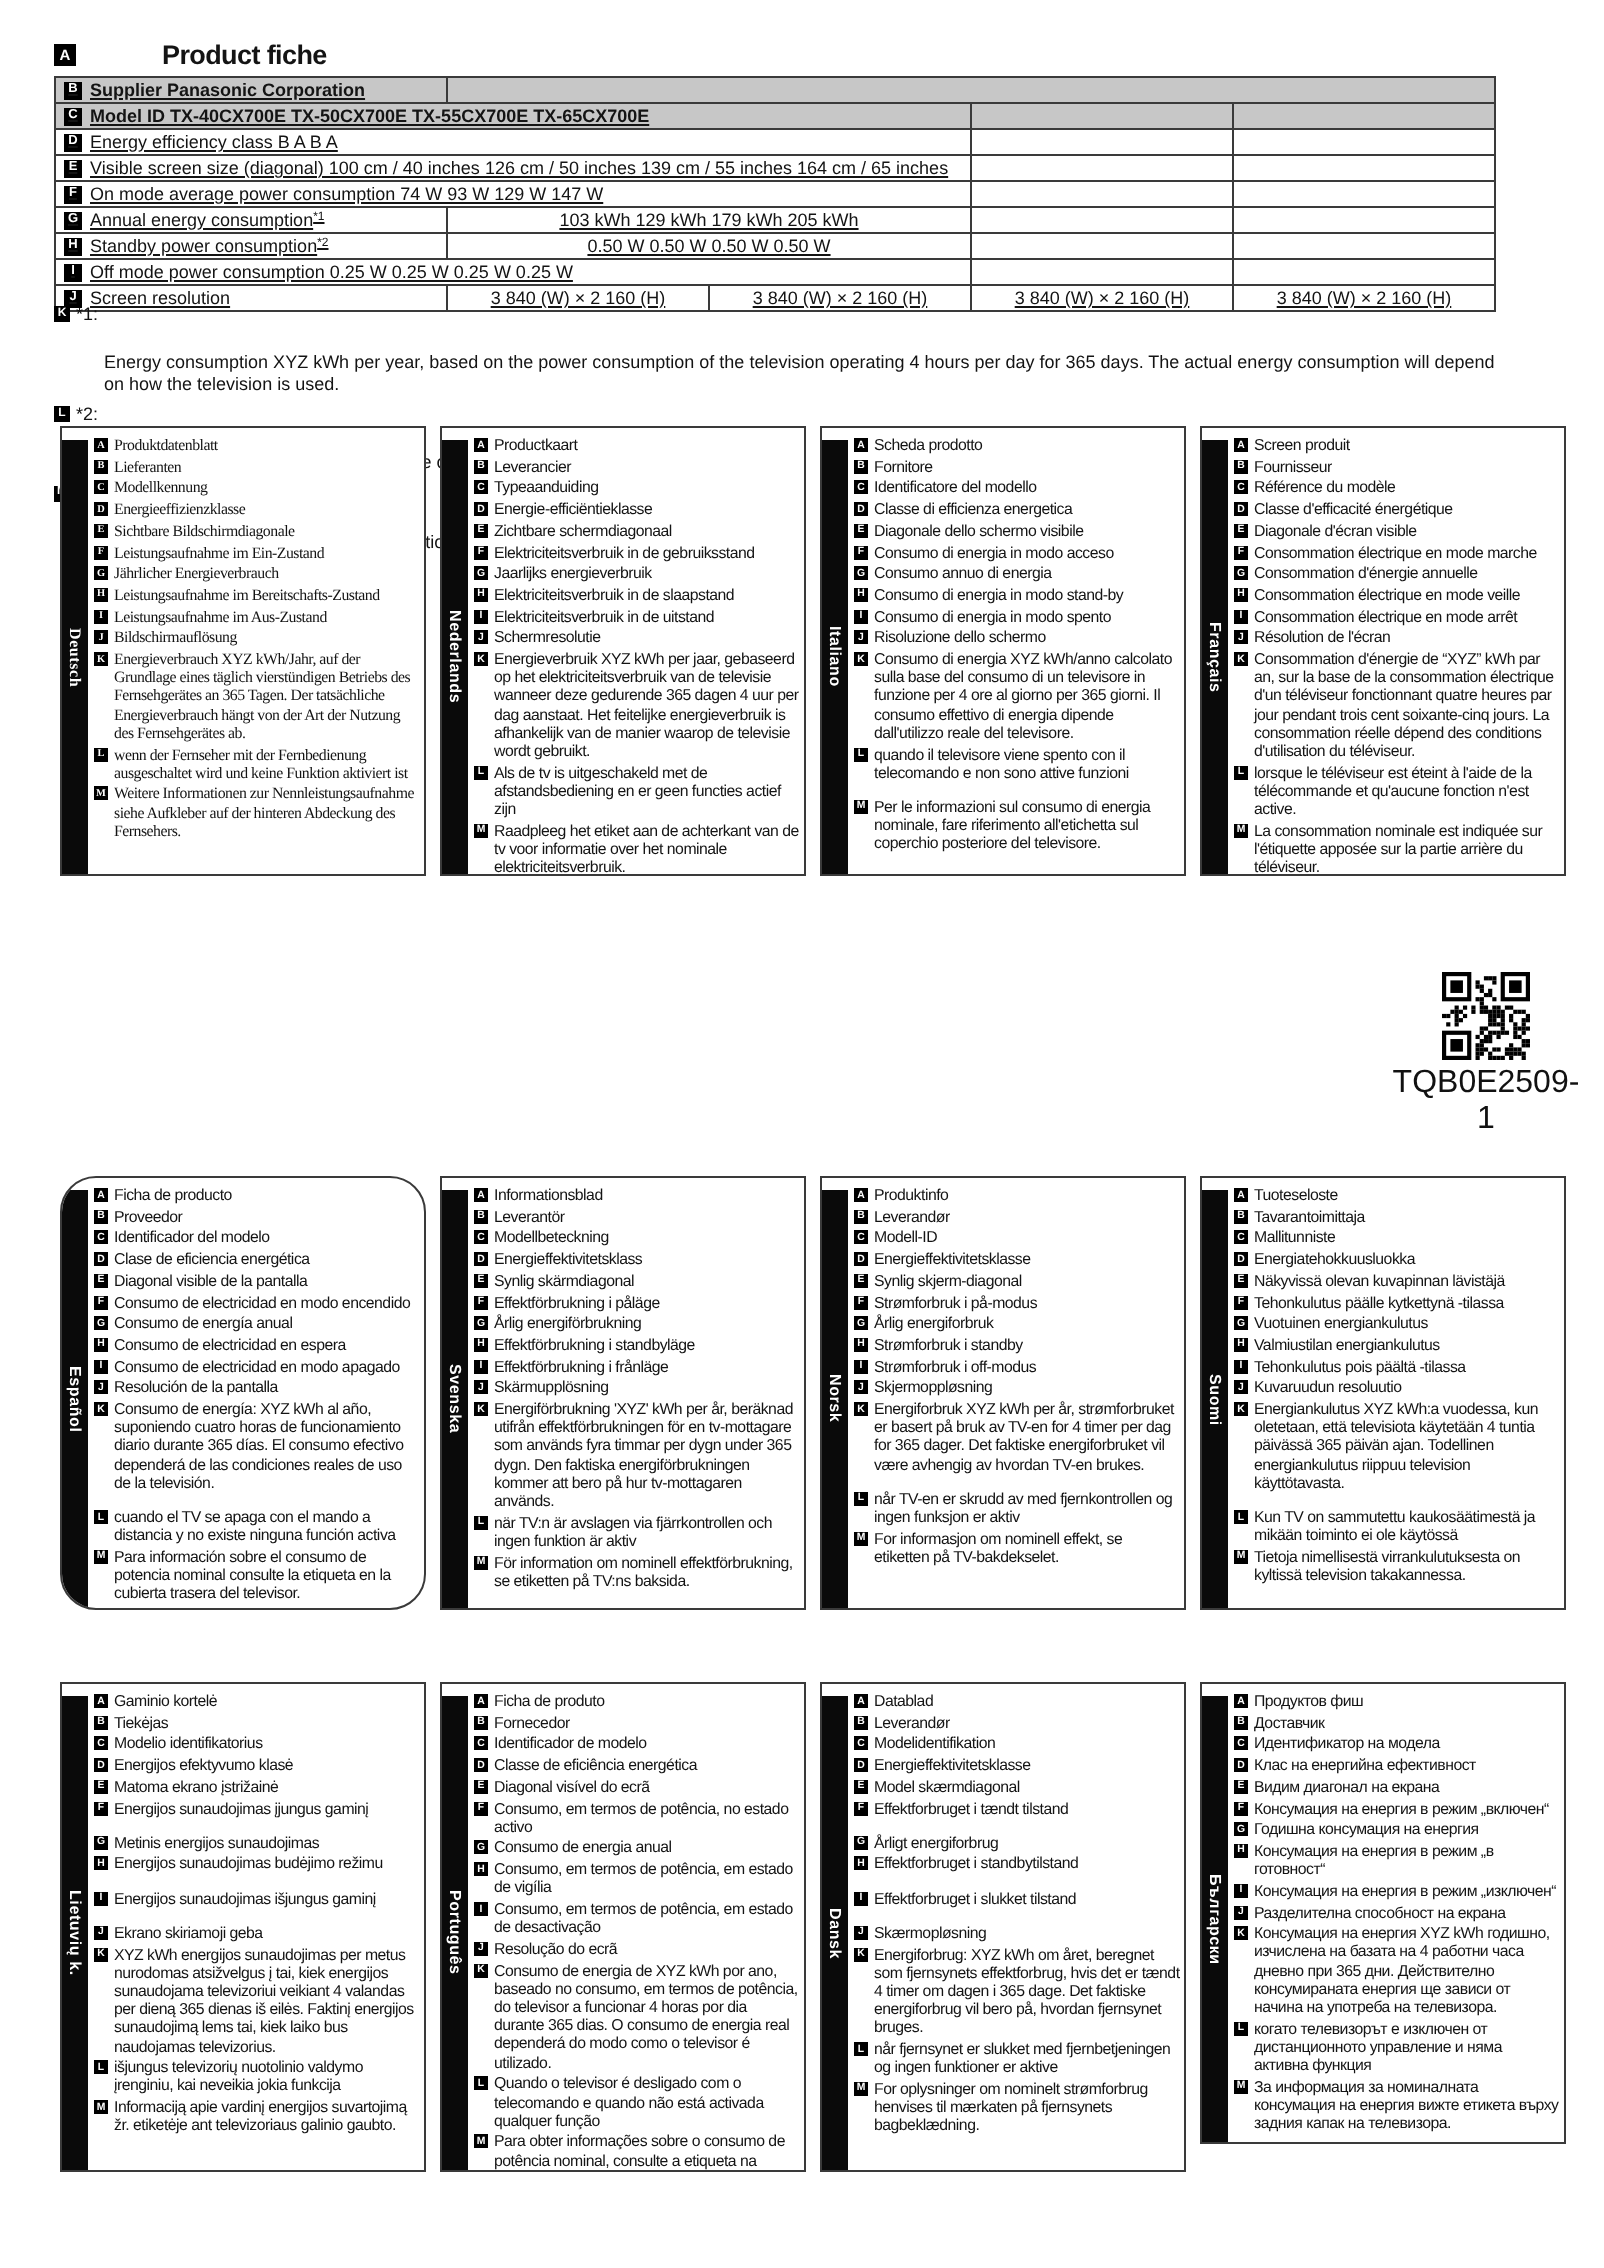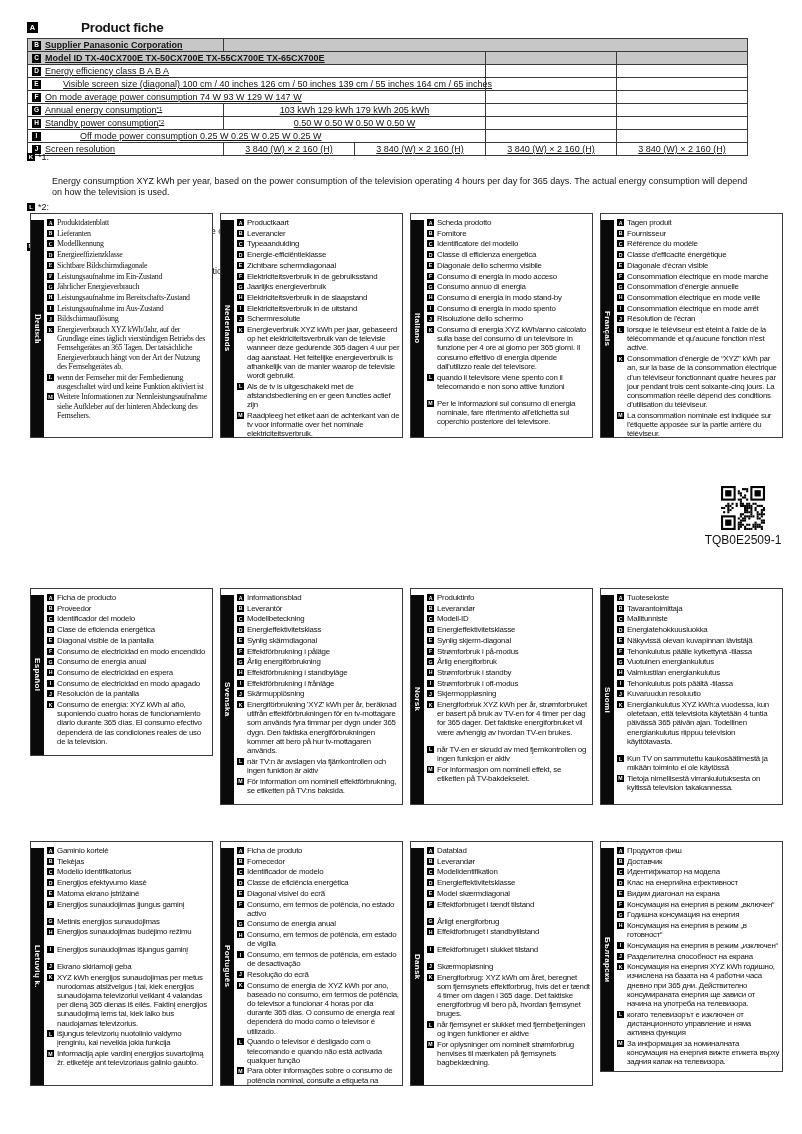--- a/index.html
+++ b/index.html
@@ -38,21 +38,21 @@
   .tabtxt{writing-mode:vertical-rl;color:#fff;font-size:8px;font-weight:bold;
           letter-spacing:0.3px;white-space:nowrap;}
   .bcontent{position:absolute;left:16px;top:4px;right:2px;bottom:2px;}
   .item{display:flex;align-items:flex-start;margin-bottom:1.5px;}
   .item.gap{margin-top:8px;}
   .item .ltr{width:7px;height:7px;font-size:5.2px;margin-right:3px;margin-top:1px;}
   .item .txt{font-size:7.9px;line-height:9.2px;letter-spacing:-0.25px;}
   
   .qrwrap{position:absolute;left:693px;top:486px;width:100px;text-align:center;}
   .qrwrap svg{display:block;margin:0 auto;}
-  .qrlabel{font-size:12px;letter-spacing:0px;margin-top:3px;color:#111;}
+  .qrlabel{font-size:16px;letter-spacing:0px;margin-top:3px;color:#111;}
 </style>
 </head>
 <body>
 
 <div class="page">
 
   <div class="title">
     <span class="ltr" style="font-size:7.5px;">A</span>
     <h1>Product fiche</h1>
   </div>
@@ -75,21 +75,21 @@
     </div>
     <div class="trow">
       <div class="cell" style="grid-column:1/4;">
           <span class="ltr tb-ltr">D</span>
           <span>Energy efficiency class B A B A</span>
         </div>
       <div class="cell bdl"></div>
       <div class="cell bdl"></div>
     </div>
     <div class="trow">
-      <div class="cell" style="grid-column:1/4;gap:18px;">
+      <div class="cell" style="grid-column:1/4;">
           <span class="ltr tb-ltr">E</span>
           <span>Visible screen size (diagonal) 100 cm / 40 inches 126 cm / 50 inches 139 cm / 55 inches 164 cm / 65 inches</span>
         </div>
       <div class="cell bdl"></div>
       <div class="cell bdl"></div>
     </div>
     <div class="trow">
       <div class="cell" style="grid-column:1/4;">
           <span class="ltr tb-ltr">F</span>
           <span>On mode average power consumption 74 W 93 W 129 W 147 W</span>
@@ -111,21 +111,21 @@
       <div class="cell">
           <span class="ltr tb-ltr">H</span>
           <span>Standby power consumption</span>
           <sup>*2</sup>
         </div>
       <div class="cell bdl center" style="grid-column:2/4;">0.50 W 0.50 W 0.50 W 0.50 W</div>
       <div class="cell bdl"></div>
       <div class="cell bdl"></div>
     </div>
     <div class="trow">
-      <div class="cell" style="grid-column:1/4;gap:35px;">
+      <div class="cell" style="grid-column:1/4;">
           <span class="ltr tb-ltr">I</span>
           <span>Off mode power consumption 0.25 W 0.25 W 0.25 W 0.25 W</span>
         </div>
       <div class="cell bdl"></div>
       <div class="cell bdl"></div>
     </div>
     <div class="trow">
       <div class="cell">
           <span class="ltr tb-ltr">J</span>
           <span>Screen resolution</span>
@@ -332,21 +332,21 @@
           </div>
         </div>
       </div>
       <div class="block" style="left: 600px; top: 213px; height: 225px;">
         <div class="tabbar">
           <span class="tabtxt">Français</span>
         </div>
         <div class="bcontent">
           <div class="item">
             <span class="ltr">A</span>
-            <span class="txt">Tagen produit</span>
+            <span class="txt">Screen produit</span>
           </div>
           <div class="item">
             <span class="ltr">B</span>
             <span class="txt">Fournisseur</span>
           </div>
           <div class="item">
             <span class="ltr">C</span>
             <span class="txt">Référence du modèle</span>
           </div>
           <div class="item">
@@ -371,34 +371,34 @@
           </div>
           <div class="item">
             <span class="ltr">I</span>
             <span class="txt">Consommation électrique en mode arrêt</span>
           </div>
           <div class="item">
             <span class="ltr">J</span>
             <span class="txt">Résolution de l'écran</span>
           </div>
           <div class="item">
+            <span class="ltr">K</span>
+            <span class="txt">Consommation d'énergie de “XYZ” kWh par an, sur la base de la consommation électrique d'un téléviseur fonctionnant quatre heures par jour pendant trois cent soixante-cinq jours. La consommation réelle dépend des conditions d'utilisation du téléviseur.</span>
+          </div>
+          <div class="item">
             <span class="ltr">L</span>
             <span class="txt">lorsque le téléviseur est éteint à l'aide de la télécommande et qu'aucune fonction n'est active.</span>
           </div>
           <div class="item">
-            <span class="ltr">K</span>
-            <span class="txt">Consommation d'énergie de “XYZ” kWh par an, sur la base de la consommation électrique d'un téléviseur fonctionnant quatre heures par jour pendant trois cent soixante-cinq jours. La consommation réelle dépend des conditions d'utilisation du téléviseur.</span>
-          </div>
-          <div class="item">
             <span class="ltr">M</span>
             <span class="txt">La consommation nominale est indiquée sur l'étiquette apposée sur la partie arrière du téléviseur.</span>
           </div>
         </div>
       </div>
-      <div class="block" style="left: 30px; top: 588px; height: 168px;">
+      <div class="block" style="left: 30px; top: 588px; height: 217px; border-radius: 18px;">
         <div class="tabbar">
           <span class="tabtxt">Español</span>
         </div>
         <div class="bcontent">
           <div class="item">
             <span class="ltr">A</span>
             <span class="txt">Ficha de producto</span>
           </div>
           <div class="item">
             <span class="ltr">B</span>

